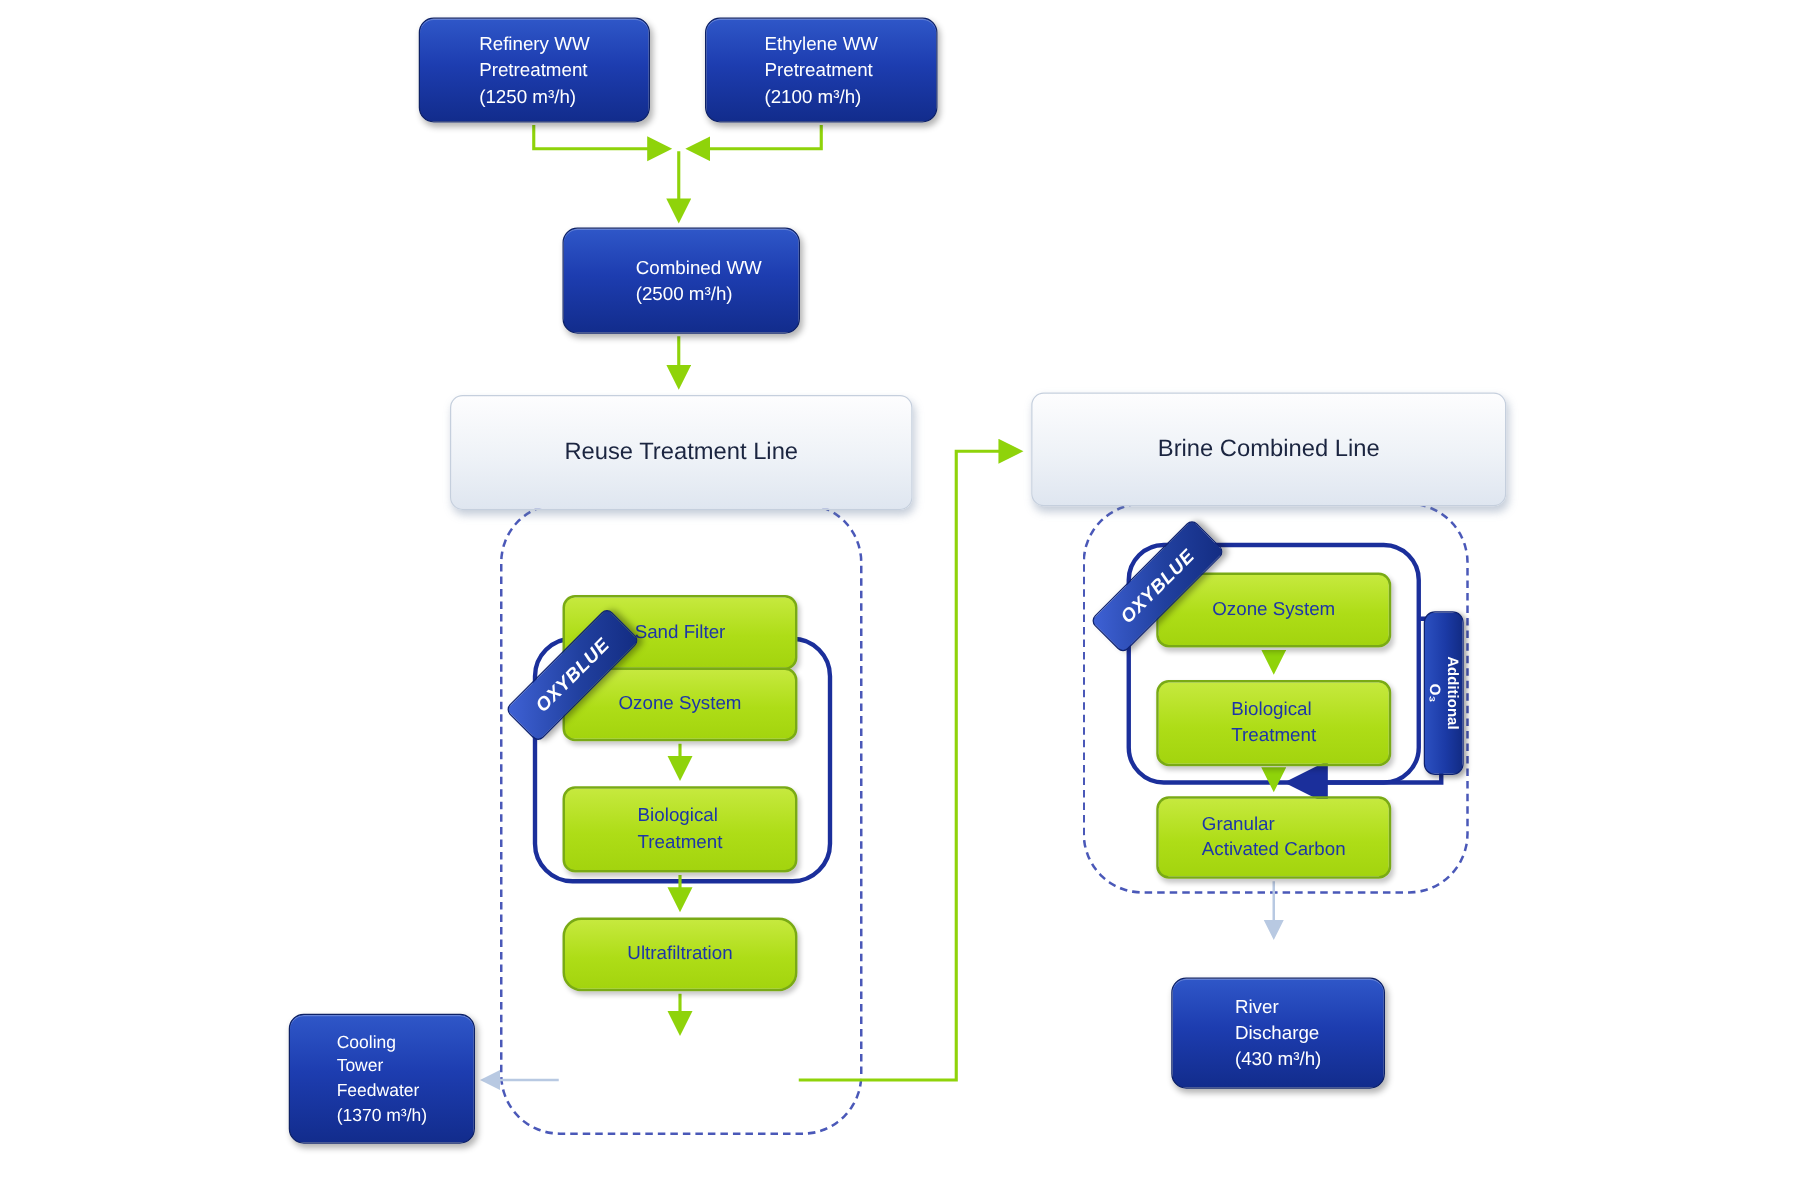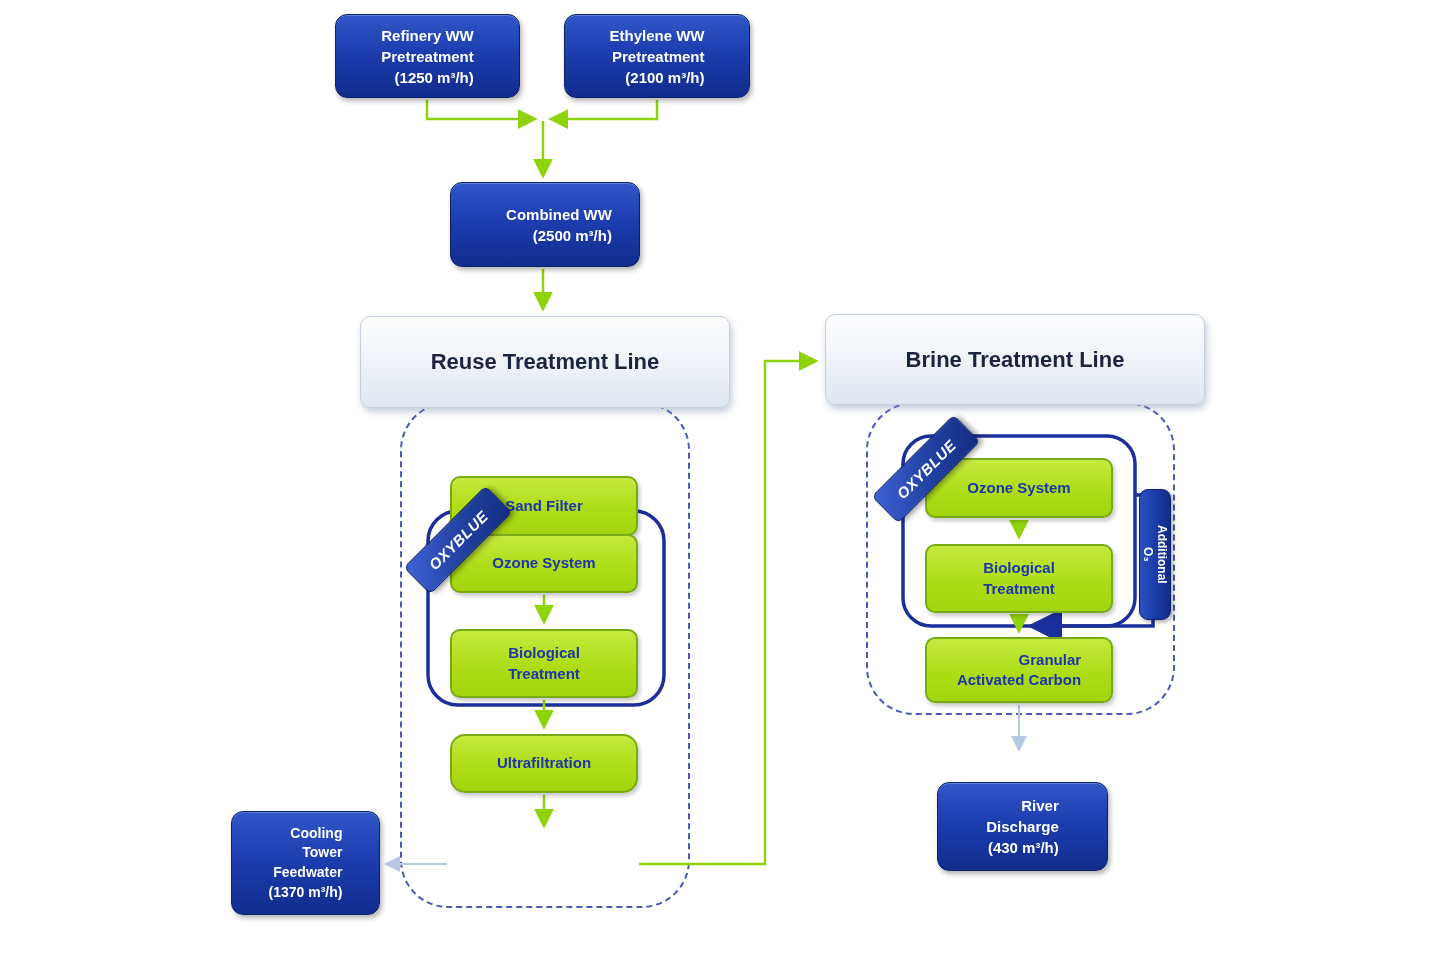--- a/index.html
+++ b/index.html
@@ -1,39 +1,39 @@
 <!DOCTYPE html>
 <html><head>
 <meta charset="utf-8">
 <style>
   * { margin:0; padding:0; box-sizing:border-box; }
   html,body { background:#ffffff; font-family:"Liberation Sans", sans-serif; }
   .canvas { position:relative; width:1440px; height:959px; background:#ffffff; overflow:hidden; }
 
   .node {
     position:absolute; display:flex; align-items:center; justify-content:center;
-    text-align:right; white-space:pre-line; font-weight:bold; z-index:3;
+    text-align:left; white-space:pre-line; font-weight:normal; z-index:3;
   }
   .blue {
     background:linear-gradient(180deg,#2f57c8 0%, #1d3db0 45%, #122c8c 100%);
     color:#ffffff; border:1.5px solid #0d2166; border-radius:12px;
     box-shadow:2px 3px 5px rgba(0,0,0,.30), inset 0 1px 0 rgba(255,255,255,.25);
     font-size:15px; line-height:1.4;
   }
   .green {
     background:linear-gradient(180deg,#c6e93e 0%, #aedd17 55%, #a3d40e 100%);
     color:#1d36a8; border:2px solid #79aa15; border-radius:10px;
     box-shadow:2px 3px 4px rgba(0,0,0,.22);
     font-size:15px; line-height:1.35;
   }
   .header {
     background:linear-gradient(180deg,#fdfdfe 0%, #eef2f7 55%, #dfe6f0 100%);
     color:#1b2540; border:1px solid #c5cfdd; border-radius:10px;
     box-shadow:2px 4px 7px rgba(110,130,160,.40);
-    font-size:22px;
+    font-size:19px;
   }
   .dashed {
     position:absolute; border:2px dashed #4a58b8; border-radius:48px;
     background:transparent; z-index:1;
   }
   .wires { position:absolute; left:0; top:0; width:1440px; height:959px; z-index:2; }
 
   .oxypill {
     position:absolute; z-index:4; display:flex; align-items:center; justify-content:center;
     background:linear-gradient(135deg,#3f62d6 0%, #21409f 55%, #132c82 100%);
@@ -102,21 +102,21 @@
 (2500 m³/h)</div>
   <div class="node blue" style="left:231px; top:811px; width:149px; height:104px; font-size:14px;">Cooling
 Tower
 Feedwater
 (1370 m³/h)</div>
   <div class="node blue" style="left:937px; top:757px; width:171px; height:89px;margin-top:25px;">River
 Discharge
 (430 m³/h)</div>
 
   <div class="node header" style="left:360px; top:316px; width:370px; height:92px;">Reuse Treatment Line</div>
-  <div class="node header" style="left:825px; top:314px; width:380px; height:91px;">Brine Treatment Line</div>
+  <div class="node header" style="left:825px; top:314px; width:380px; height:91px;">Brine Combined Line</div>
 
   <div class="node green" style="left:450px; top:433px; width:188px; height:60px;margin-top:43px;">Sand Filter</div>
   <div class="node green" style="left:450px; top:534px; width:188px; height:59px;">Ozone System</div>
   <div class="node green" style="left:450px; top:629px; width:188px; height:69px;">Biological
 Treatment</div>
   <div class="node green" style="left:450px; top:734px; width:188px; height:59px;border-radius:15px;">Ultrafiltration</div>
 
   <div class="node green" style="left:925px; top:458px; width:188px; height:60px;">Ozone System</div>
   <div class="node green" style="left:925px; top:544px; width:188px; height:69px;">Biological
 Treatment</div>

